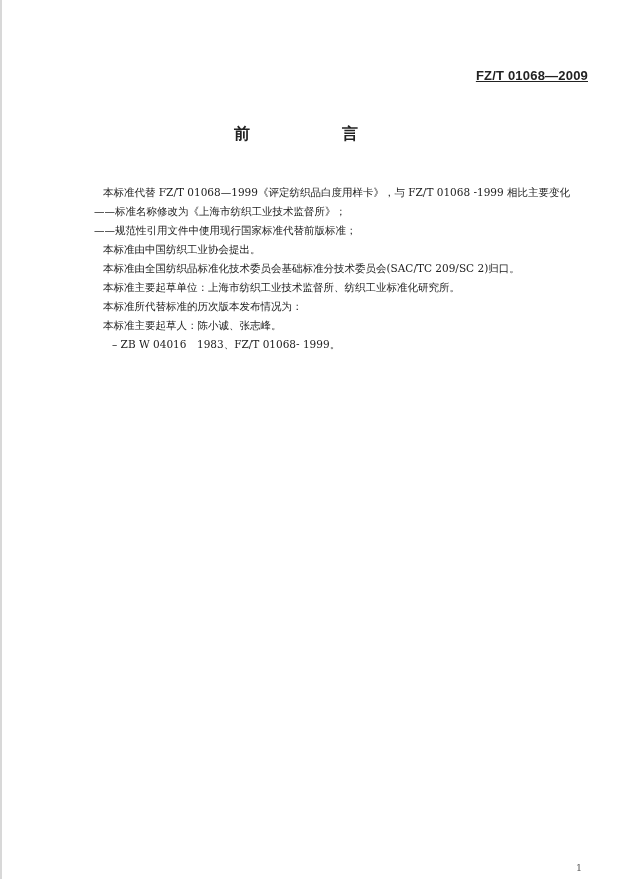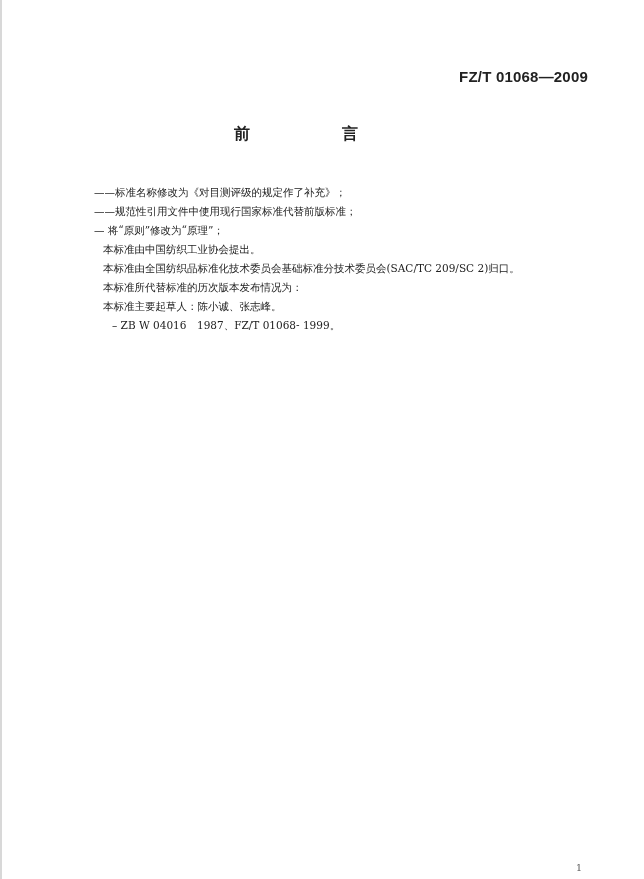--- a/index.html
+++ b/index.html
@@ -1,42 +1,43 @@
 <!DOCTYPE html>
 <html><head>
   <meta charset="utf-8">
   <style>
     html, body { margin:0; padding:0; background:#ffffff; }
     body { width:644px; height:879px; position:relative; overflow:hidden;
       font-family: "DejaVu Serif", "Liberation Serif", serif; color:#222; }
     .left-edge { position:absolute; left:0; top:0; width:2px; height:879px; background:#d8d8d8; }
-    .std-code { position:absolute; right:56px; top:68px; font-size:15px; font-weight:bold;
-      font-family:"Liberation Sans", "DejaVu Sans", sans-serif; letter-spacing:0.2px; color:#222; }
+    .std-code { position:absolute; right:56px; top:68px; font-size:13px; font-weight:bold;
+      font-family:"Liberation Sans", "DejaVu Sans", sans-serif; letter-spacing:0.2px; color:#222;text-decoration:underline; }
     .title { position:absolute; top:124px; left:0; width:592px; text-align:center;
       font-size:16px; font-weight:bold; letter-spacing:38px; text-indent:38px;
       font-family:"DejaVu Sans", sans-serif; color:#222; }
     .body-text { position:absolute; left:82px; top:183px; width:520px; font-size:10.5px; line-height:19px; }
     .line { white-space:nowrap; }
     .indent { padding-left:21px; }
     .item { padding-left:12px; }
     .page-num { position:absolute; left:576px; top:862px; font-size:9.5px; color:#555; }
   </style>
 </head>
 <body>
 
 <div class="left-edge"></div>
 
 <div class="std-code">FZ/T 01068—2009</div>
 
 <div class="title">前　言</div>
 
 <div class="body-text">
-  <div class="line item">——标准名称修改为《对目测评级的规定作了补充》；</div>
+  <div class="line indent">本标准代替 FZ/T 01068—1999《评定纺织品白度用样卡》，与 FZ/T 01068 -1999 相比主要变化</div>
+  <div class="line item">——标准名称修改为《上海市纺织工业技术监督所》；</div>
   <div class="line item">——规范性引用文件中使用现行国家标准代替前版标准；</div>
-  <div class="line item">— 将“原则”修改为“原理”；</div>
   <div class="line indent">本标准由中国纺织工业协会提出。</div>
   <div class="line indent">本标准由全国纺织品标准化技术委员会基础标准分技术委员会(SAC/TC 209/SC 2)归口。</div>
+  <div class="line indent">本标准主要起草单位：上海市纺织工业技术监督所、纺织工业标准化研究所。</div>
   <div class="line indent">本标准所代替标准的历次版本发布情况为：</div>
   <div class="line indent">本标准主要起草人：陈小诚、张志峰。</div>
-  <div class="line indent" style="padding-left:30px">– ZB W 04016　1987、FZ/T 01068- 1999。</div>
+  <div class="line indent" style="padding-left:30px">– ZB W 04016　1983、FZ/T 01068- 1999。</div>
 </div>
 
 <div class="page-num">1</div>
 
 </body></html>

